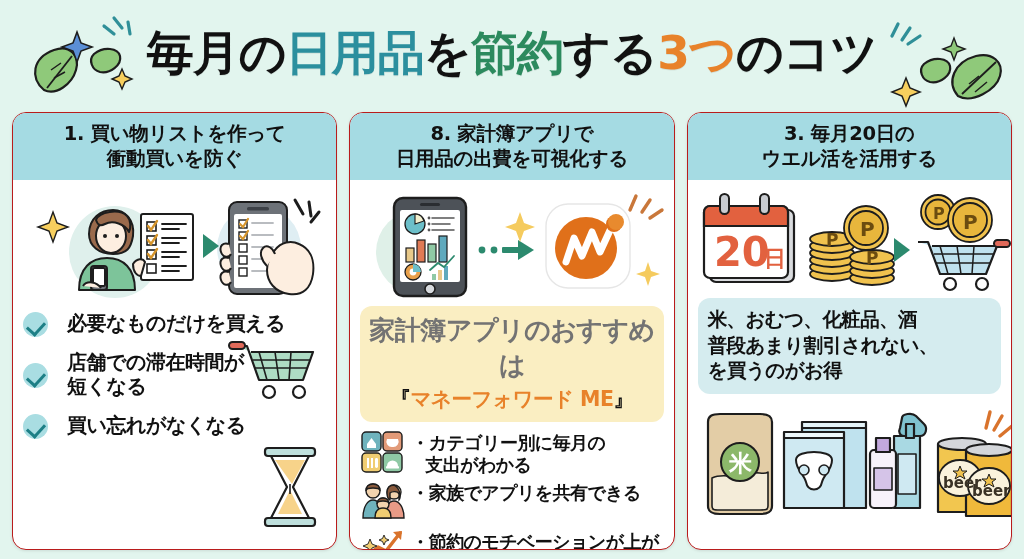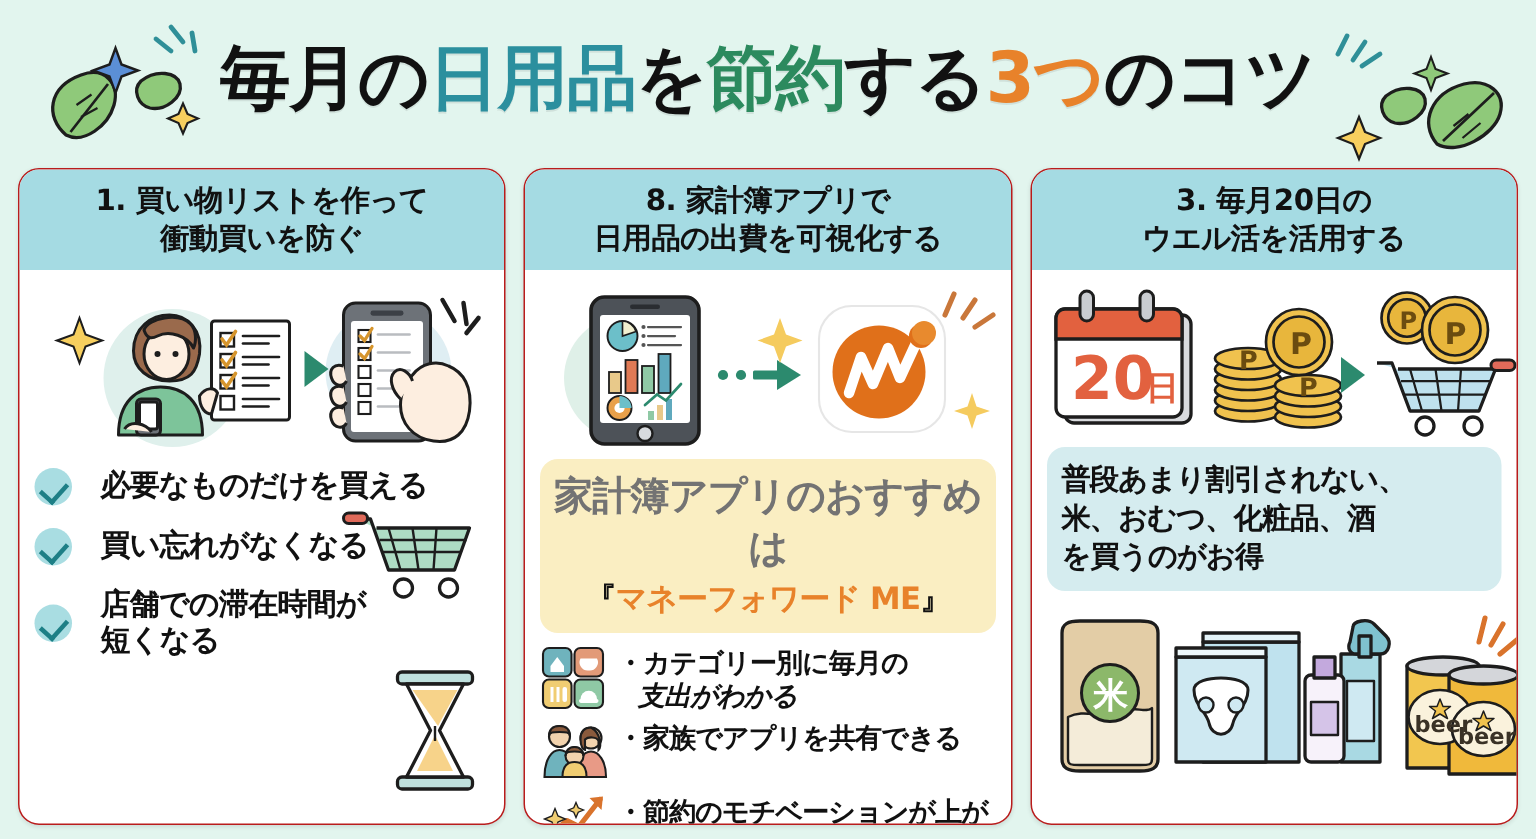--- a/index.html
+++ b/index.html
@@ -226,28 +226,28 @@
           </svg>
         </div>
 
         <div class="checklist">
           <div class="check-row">
             <span class="check-mark"></span>
             <span class="check-text">必要なものだけを買える</span>
           </div>
           <div class="check-row">
             <span class="check-mark"></span>
-            <span class="check-text">買い忘れがなくなる</span>
-          </div>
-          <div class="check-row">
-            <span class="check-mark"></span>
             <span class="check-text">
               <span>店舗での滞在時間が</span><br>
               <span>短くなる</span>
             </span>
+          </div>
+          <div class="check-row">
+            <span class="check-mark"></span>
+            <span class="check-text">買い忘れがなくなる</span>
           </div>
 
           <svg class="deco" style="left:202px;top:26px;" width="96" height="66">
             <g stroke="#1d1d1d" stroke-width="2.2" fill="none" stroke-linejoin="round">
               <path d="M12 10 L22 10 L34 44 L78 44 L88 16 L26 16" fill="#aedcc4"></path>
               <path d="M34 16 L42 44 M50 16 L54 44 M66 16 L64 44" stroke-width="1.6"></path>
               <path d="M28 24 L86 24 M30 32 L82 32" stroke-width="1.6"></path>
               <circle cx="44" cy="56" r="6" fill="#ffffff"></circle>
               <circle cx="74" cy="56" r="6" fill="#ffffff"></circle>
             </g>
@@ -361,21 +361,21 @@
                   <rect x="7" y="28" width="2" height="10"></rect>
                     <rect x="11" y="28" width="2" height="10"></rect>
                   <rect x="15" y="28" width="3" height="10" rx="1.4"></rect>
                 </g>
                 <path d="M27 36 L38 36 A5.5 5.5 0 0 0 27 36 Z" fill="#ffffff"></path>
                 <rect x="26" y="36" width="13" height="2.6" rx="1.2" fill="#ffffff"></rect>
               </svg>
             </span>
             <span class="bullet-text">
               <span>・カテゴリー別に毎月の</span><br>
-              <span style="padding-left:14px;display:inline-block;font-style:italic;">支出がわかる</span>
+              <span style="padding-left:14px;display:inline-block;">支出がわかる</span>
             </span>
           </div>
 
           <div class="bullet-row">
             <span class="bullet-icon">
               <svg width="46" height="40">
                 <g stroke="#1d1d1d" stroke-width="1.4">
                   <circle cx="13" cy="11" r="7" fill="#f2d3ae"></circle>
                   <path d="M13 4 C8 4 6 7 6 11 C6 8 9 8 13 8 C17 8 20 8 20 11 C20 7 18 4 13 4 Z" fill="#8a5a3c"></path>
                   <path d="M3 38 C3 26 8 20 13 20 C18 20 23 26 23 38 Z" fill="#6fb3bd"></path>
@@ -472,22 +472,22 @@
               <circle cx="240" cy="22" r="12.5" fill="#e8b63c"></circle>
               <circle cx="272" cy="30" r="22" fill="#f0c24e"></circle>
               <circle cx="272" cy="30" r="17" fill="#e8b63c"></circle>
             </g>
             <text x="235" y="29" font-family="'DejaVu Sans','Liberation Sans',sans-serif" font-size="16" font-weight="800" fill="#6b4c10">P</text>
             <text x="265" y="39" font-family="'DejaVu Sans','Liberation Sans',sans-serif" font-size="20" font-weight="800" fill="#6b4c10">P</text>
           </svg>
         </div>
 
         <div class="note-box">
+          <div class="note-l">米、おむつ、化粧品、酒</div>
           <div class="note-l">普段あまり割引されない、</div>
-          <div class="note-l">米、おむつ、化粧品、酒</div>
           <div class="note-l center">を買うのがお得</div>
         </div>
 
         <div class="goods">
           <svg width="316" height="118" viewBox="0 0 316 118">
 
             <g stroke="#1d1d1d" stroke-width="2.2" stroke-linejoin="round">
               <path d="M10 16 C10 10 14 8 22 8 L62 8 C70 8 74 10 74 16 L74 100 C74 106 70 108 62 108 L22 108 C14 108 10 106 10 100 Z" fill="#e3cda6"></path>
               <path d="M14 72 C26 66 36 74 48 68 C58 64 66 70 70 66 L70 100 C70 104 68 104 62 104 L22 104 C16 104 14 104 14 100 Z" fill="#f4ecd9" stroke-width="1.6"></path>
               <circle cx="42" cy="56" r="19" fill="#8cb86a" stroke-width="2"></circle>

